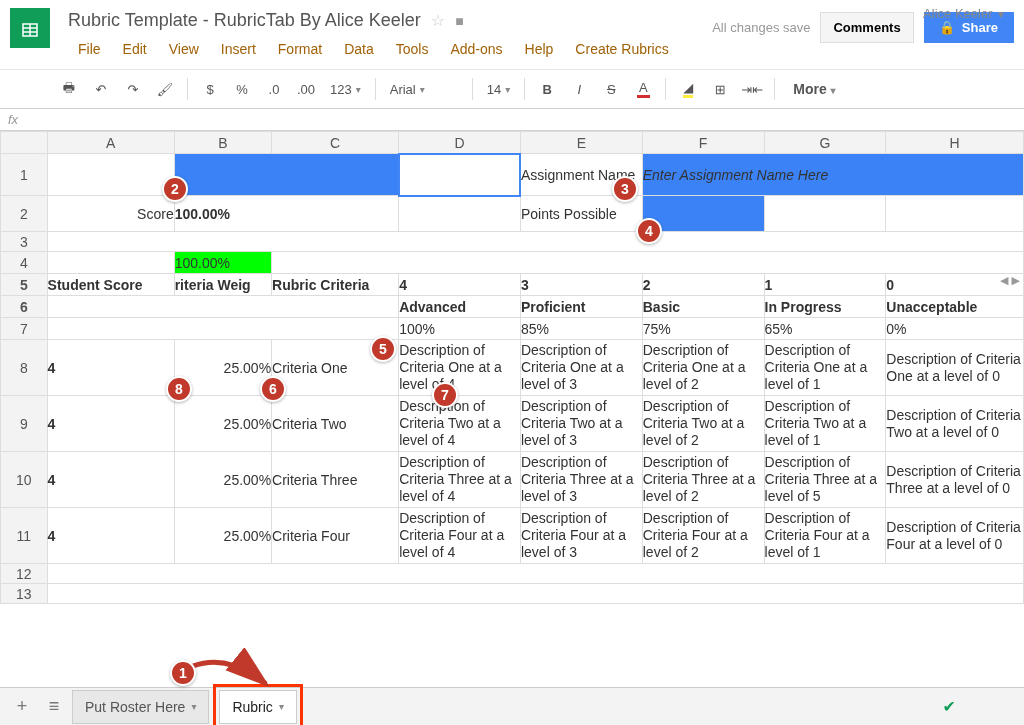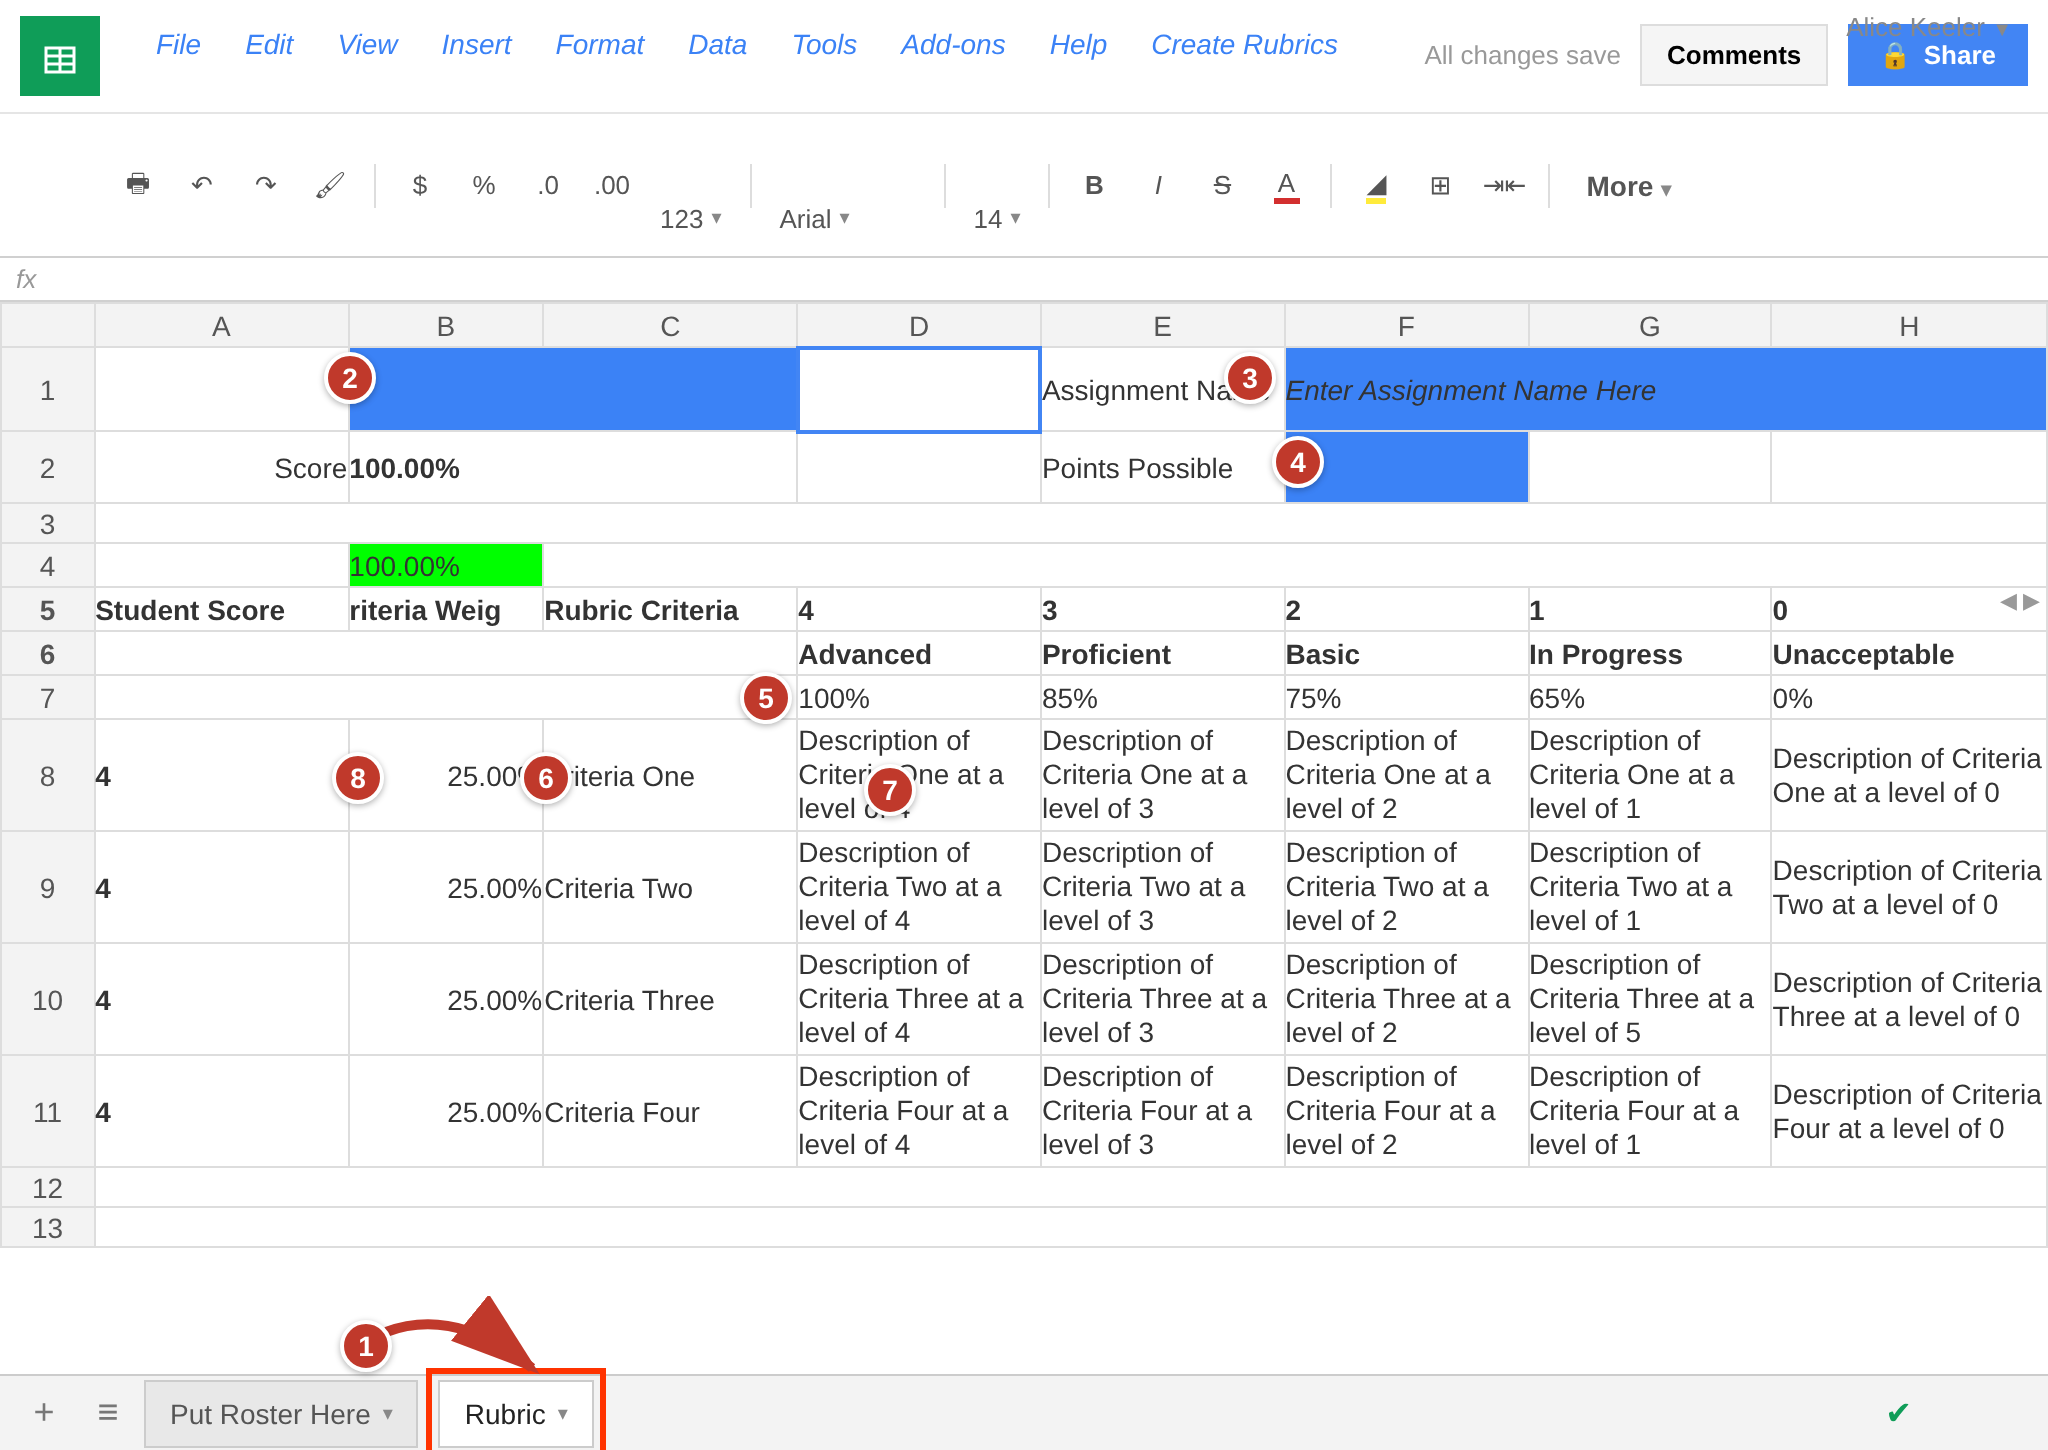--- a/index.html
+++ b/index.html
@@ -6,31 +6,31 @@
   body { font-family: Arial, sans-serif; font-size: 13px; color: #333; background: #fff; width: 1024px; height: 725px; overflow: hidden; position: relative; }
   
   .header { display: flex; align-items: flex-start; padding: 8px 10px 0; }
   .logo { width: 40px; height: 40px; background: #0f9d58; display: flex; align-items: center; justify-content: center; margin-right: 18px; }
   .logo svg { fill: #fff; }
   .title-area { flex: 1; }
   .doc-title { font-size: 18px; color: #555; padding: 2px 0 4px; display: flex; align-items: center; gap: 10px; }
   .star { color: #ccc; font-size: 16px; }
   .folder-icon { color: #999; font-size: 14px; }
   .menubar { display: flex; gap: 2px; padding-top: 2px; }
-  .menu-item { padding: 4px 10px; color: #3b82f6; font-size: 14px; cursor: pointer; font-style: italic; }
+  .menu-item { padding: 4px 10px; color: #a16207; font-size: 14px; cursor: pointer; }
   .right-area { display: flex; align-items: center; gap: 10px; padding-top: 4px; }
   .acct { color: #888; font-size: 13px; }
   .save-status { color: #999; font-size: 13px; }
   .btn-comments { background: #f5f5f5; border: 1px solid #ddd; padding: 7px 12px; font-weight: bold; font-size: 13px; cursor: pointer; }
   .btn-share { background: #4285f4; color: #fff; border: none; padding: 8px 16px; font-weight: bold; font-size: 13px; cursor: pointer; display: flex; align-items: center; gap: 6px; }
   
   .toolbar { border-top: 1px solid #e5e5e5; border-bottom: 1px solid #d0d0d0; margin-top: 8px; padding: 5px 55px; display: flex; align-items: center; gap: 4px; }
   .tbtn { width: 28px; height: 28px; display: inline-flex; align-items: center; justify-content: center; cursor: pointer; color: #555; }
   .tsep { width: 1px; height: 22px; background: #ddd; margin: 0 4px; }
-  .tsel { height: 28px; padding: 0 6px; display: inline-flex; align-items: center; gap: 4px; cursor: pointer; font-size: 13px; color: #555; margin-top: 33px; }
+  .tsel { height: 28px; padding: 0 6px; display: inline-flex; align-items: center; gap: 4px; cursor: pointer; font-size: 13px; color: #555; }
   .more-btn { font-weight: bold; color: #555; padding: 0 10px; cursor: pointer; font-size: 14px; text-align: right; }
   
   .fxbar { display: flex; align-items: center; border-bottom: 1px solid #d0d0d0; padding: 3px 8px; font-style: italic; color: #999; font-size: 13px; }
   
   .grid-wrap { position: relative; }
   .grid { border-collapse: collapse; width: 100%; table-layout: fixed; }
   .grid th, .grid td { border: 1px solid #ddd; padding: 0; font-size: 14px; }
   .colhdr { background: #f3f3f3; color: #555; font-weight: normal; text-align: center; height: 22px; font-size: 13px; }
   .rowhdr { background: #f3f3f3; color: #555; text-align: center; width: 44px; font-size: 12px; }
   .cell { padding: 4px; vertical-align: middle; }
@@ -64,20 +64,25 @@
   <div class="logo">
     <svg width="20" height="26" viewBox="0 0 20 26">
         <rect x="0" y="0" width="20" height="26" fill="#0f9d58"></rect>
         <rect x="3" y="9" width="14" height="12" fill="none" stroke="#fff" stroke-width="1.5"></rect>
         <line x1="3" y1="13" x2="17" y2="13" stroke="#fff" stroke-width="1.5"></line>
         <line x1="3" y1="17" x2="17" y2="17" stroke="#fff" stroke-width="1.5"></line>
         <line x1="10" y1="9" x2="10" y2="21" stroke="#fff" stroke-width="1.5"></line>
       </svg>
   </div>
   <div class="title-area">
+    <div class="doc-title">
+      <span>Rubric Template - RubricTab By Alice Keeler</span>
+      <span class="star">☆</span>
+      <span class="folder-icon">■</span>
+    </div>
     <div class="menubar" id="menubar">
         <span class="menu-item">File</span>
         <span class="menu-item">Edit</span>
         <span class="menu-item">View</span>
         <span class="menu-item">Insert</span>
         <span class="menu-item">Format</span>
         <span class="menu-item">Data</span>
         <span class="menu-item">Tools</span>
         <span class="menu-item">Add-ons</span>
         <span class="menu-item">Help</span>

